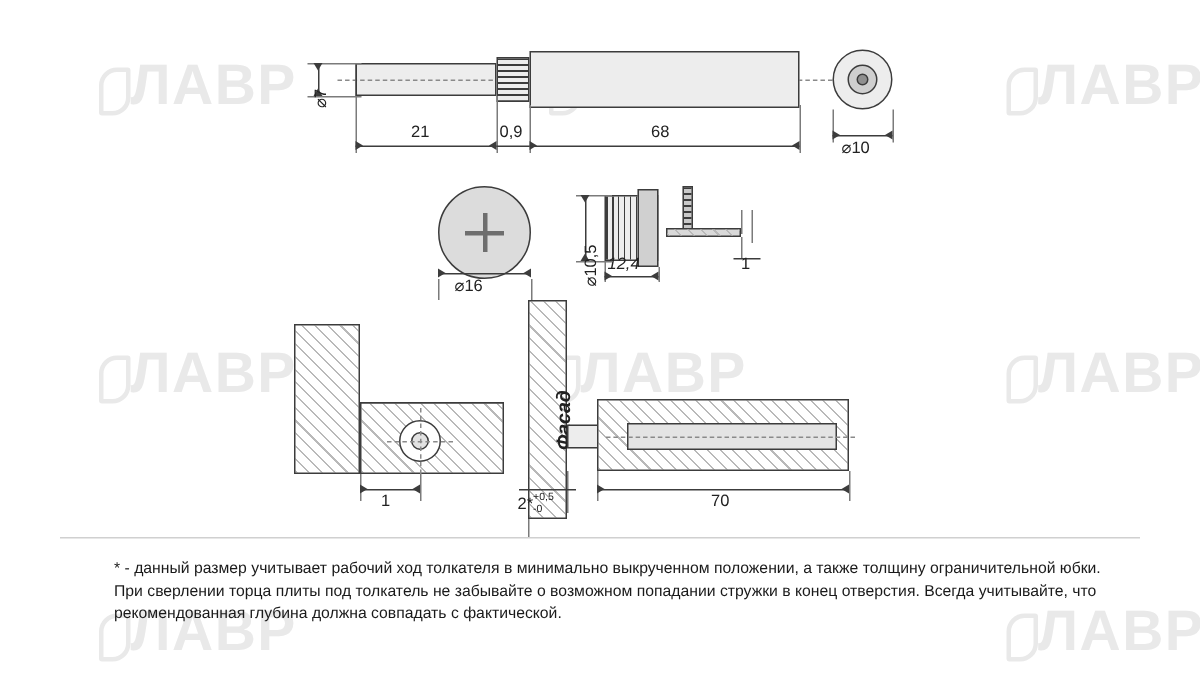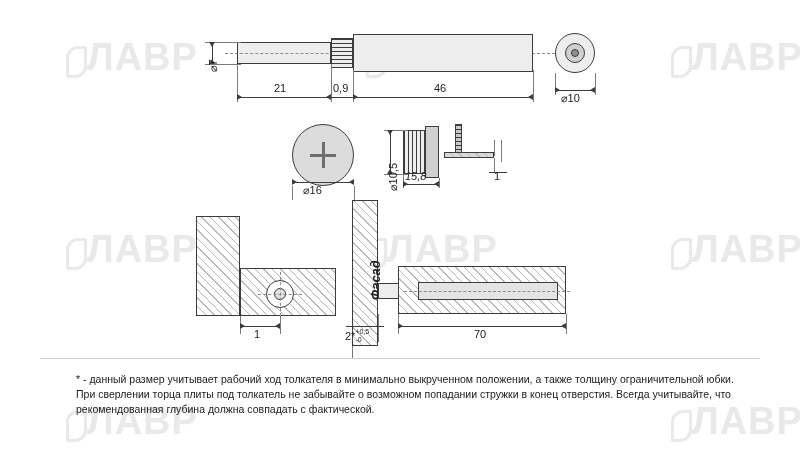--- a/index.html
+++ b/index.html
@@ -174,21 +174,21 @@
     <div class="arw r" style="left:237px; top:94px;"></div>
     <div class="arw l" style="left:326px; top:94px;"></div>
     <div class="lbl" style="left:274px; top:82px;">21</div>
 
     <div class="ln h" style="left:331px; top:97px; width:22px;"></div>
     <div class="lbl" style="left:333px; top:82px;">0,9</div>
 
     <div class="ln h" style="left:353px; top:97px; width:180px;"></div>
     <div class="arw r" style="left:353px; top:94px;"></div>
     <div class="arw l" style="left:528px; top:94px;"></div>
-    <div class="lbl" style="left:434px; top:82px;">46</div>
+    <div class="lbl" style="left:434px; top:82px;">68</div>
 
     <div class="ln h light" style="left:205px; top:42px; width:36px;"></div>
     <div class="ln h light" style="left:205px; top:64px; width:36px;"></div>
     <div class="ln v" style="left:212px; top:42px; height:22px;"></div>
     <div class="arw d" style="left:209px; top:42px;"></div>
     <div class="arw u" style="left:209px; top:59px;"></div>
     <div class="lbl rot" style="left:207px; top:72px;">⌀7</div>
   </div>
 
   <div>
@@ -227,21 +227,21 @@
     <div class="ln v" style="left:390px; top:130px; height:44px;"></div>
     <div class="arw d" style="left:387px; top:130px;"></div>
     <div class="arw u" style="left:387px; top:169px;"></div>
     <div class="lbl rot" style="left:387px; top:191px;">⌀10,5</div>
 
     <div class="ln v light" style="left:403px; top:174px; height:14px;"></div>
     <div class="ln v light" style="left:439px; top:178px; height:10px;"></div>
     <div class="ln h" style="left:403px; top:184px; width:36px;"></div>
     <div class="arw r" style="left:403px; top:181px;"></div>
     <div class="arw l" style="left:434px; top:181px;"></div>
-    <div class="lbl it" style="left:405px; top:170px;">15,8</div>
+    <div class="lbl it" style="left:405px; top:170px;">12,4</div>
   </div>
 
   <div>
 
     <div class="box" style="left:455px; top:124px; width:7px; height:32px; background:#c9c9c9;"></div>
     <div class="thread-v" style="left:456px; top:125px; width:5px; height:30px;"></div>
 
     <div class="box fill-grey" style="left:444px; top:152px; width:50px; height:6px;"></div>
     <div class="hatch-nb" style="left:445px; top:153px; width:48px; height:4px;"></div>
 

